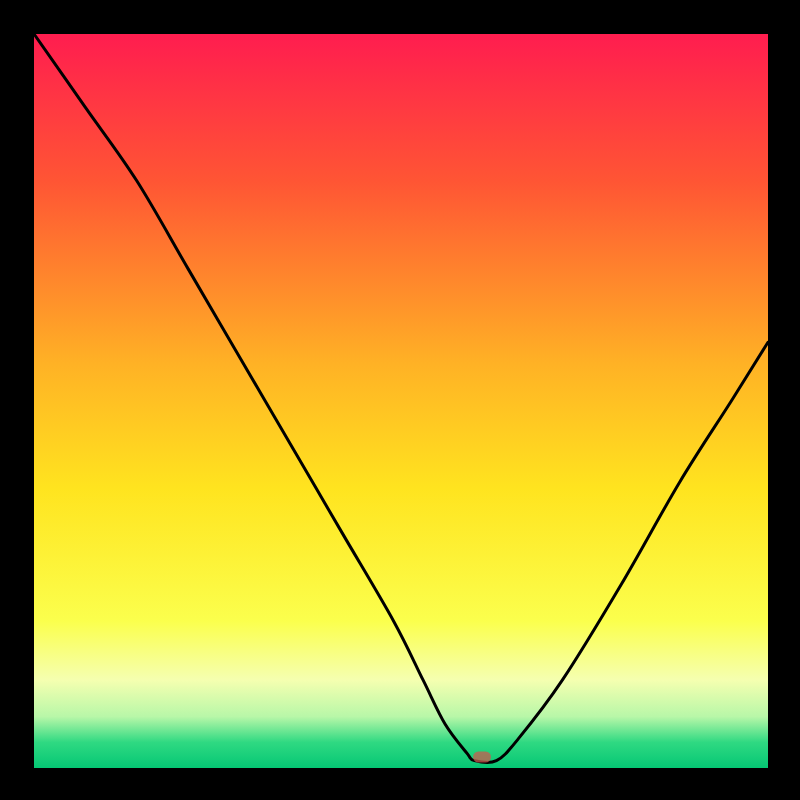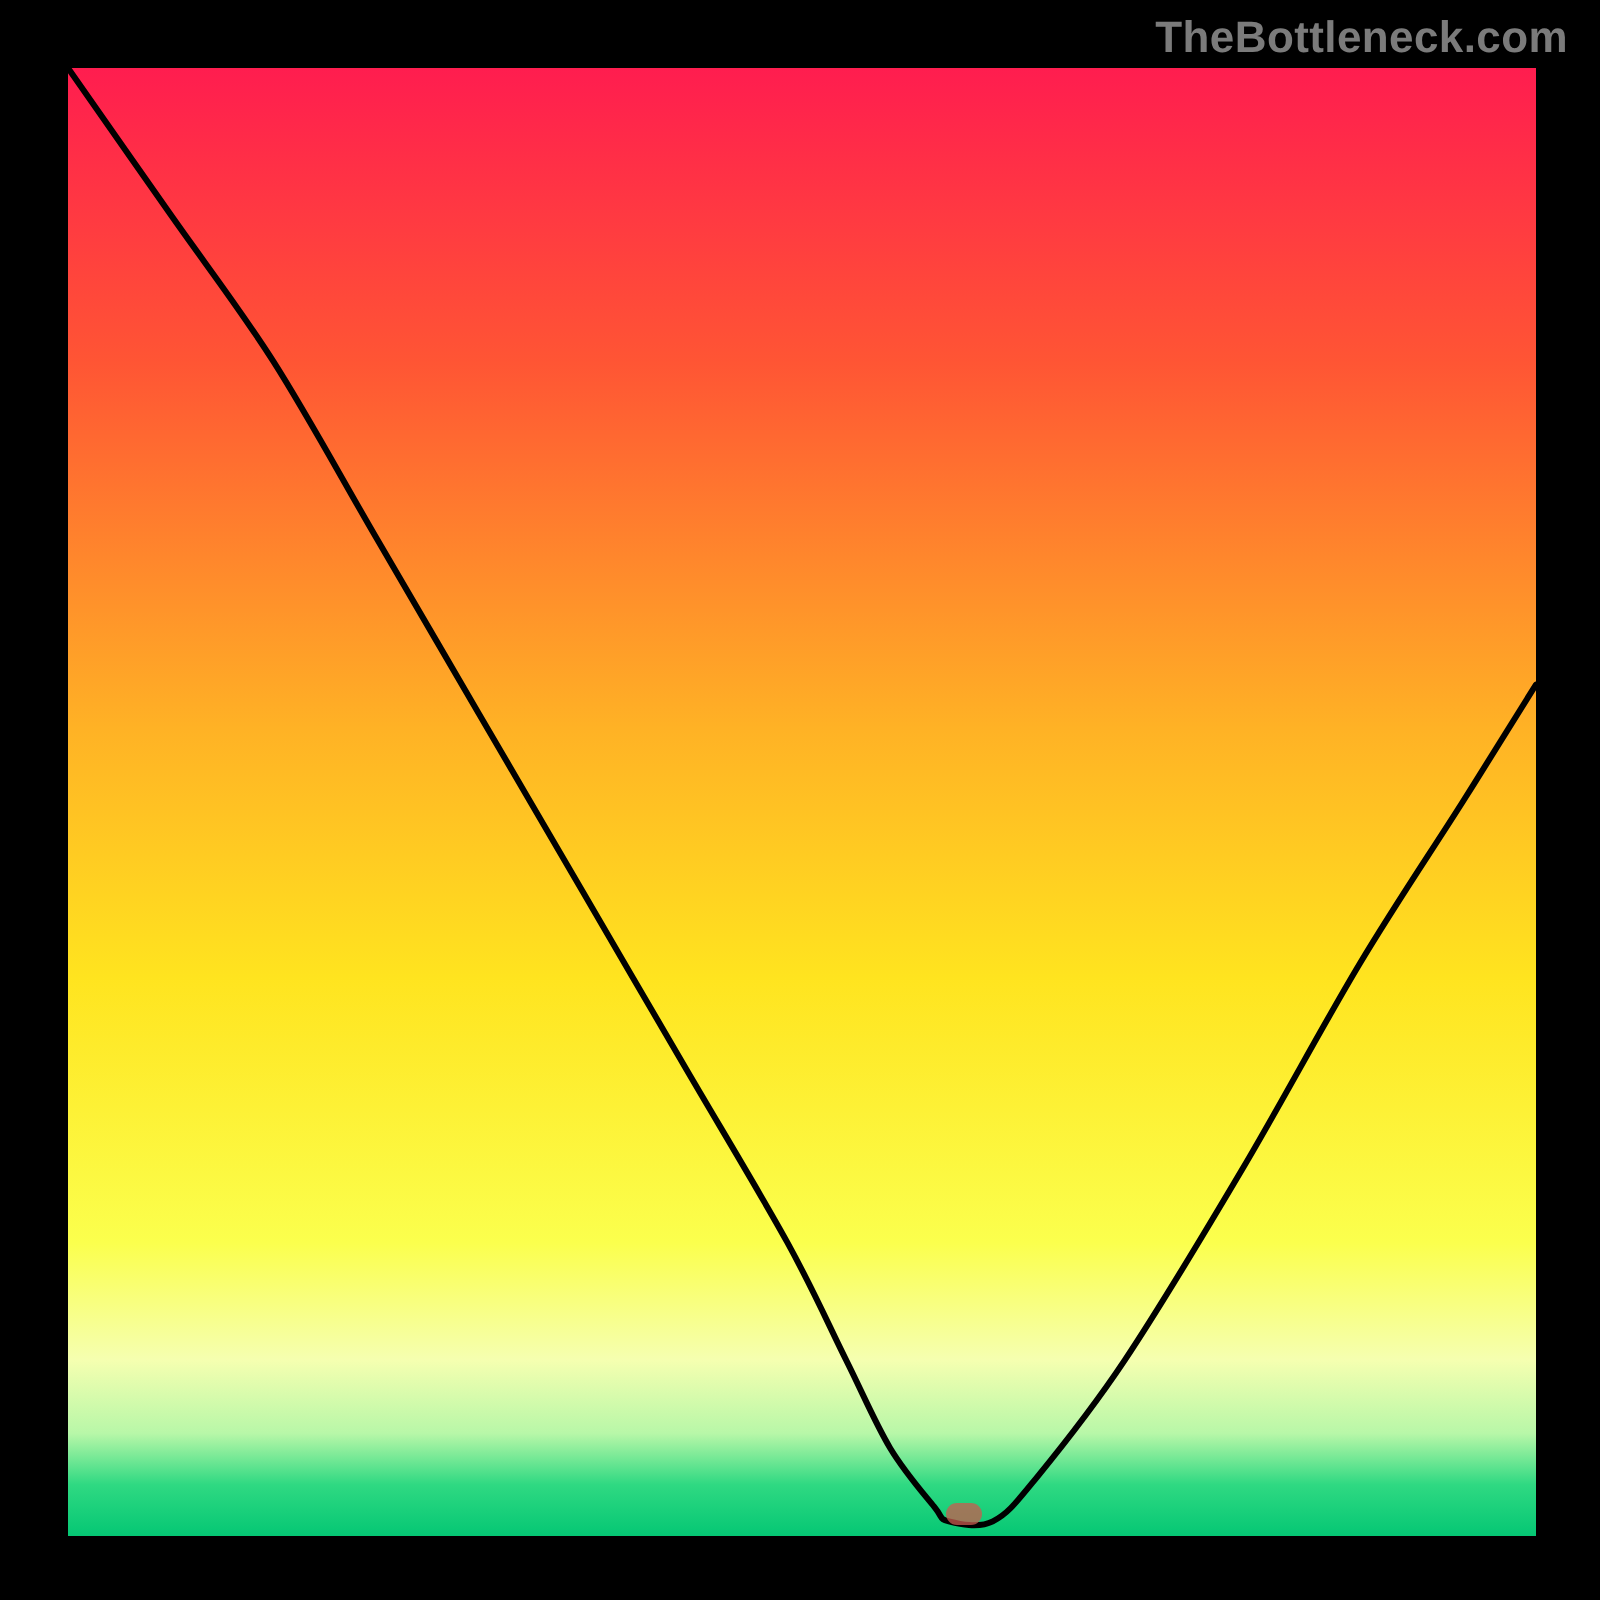--- a/index.html
+++ b/index.html
@@ -52,21 +52,20 @@
     opacity: 0.75;
     z-index: 4;
     transform: translate(-50%, -50%);
   }
 </style>
 </head>
 <body>
 
 <div class="canvas">
 
-  <div class="watermark">TheBottleneck.com</div>
 
   <div class="plot">
     <svg class="curve" viewBox="0 0 734 734" preserveAspectRatio="none">
       <defs>
         <linearGradient id="bg-grad" x1="0" y1="0" x2="0" y2="1">
             <stop offset="0%" stop-color="#ff1d4f"></stop>
             <stop offset="20%" stop-color="#ff5534"></stop>
             <stop offset="45%" stop-color="#ffb225"></stop>
             <stop offset="62%" stop-color="#ffe41f"></stop>
             <stop offset="80%" stop-color="#fbff4d"></stop>

